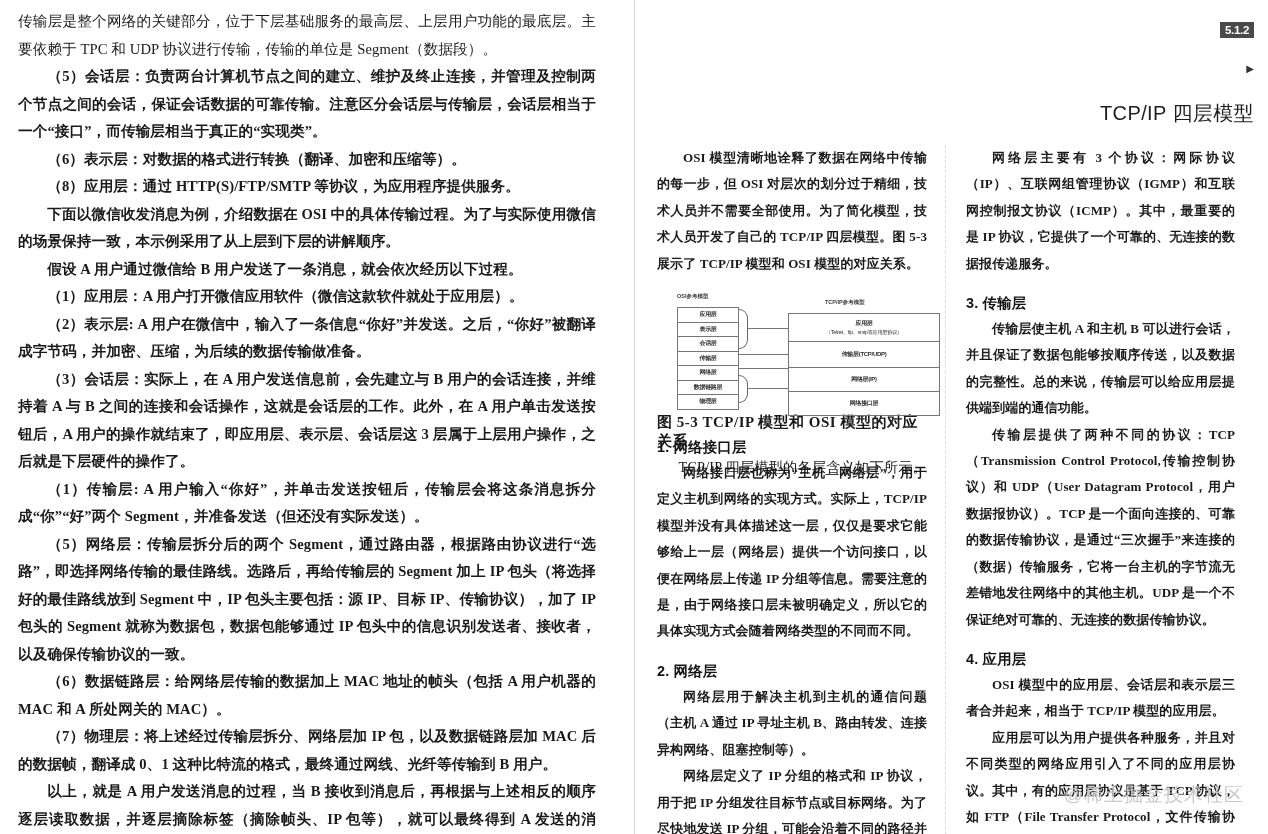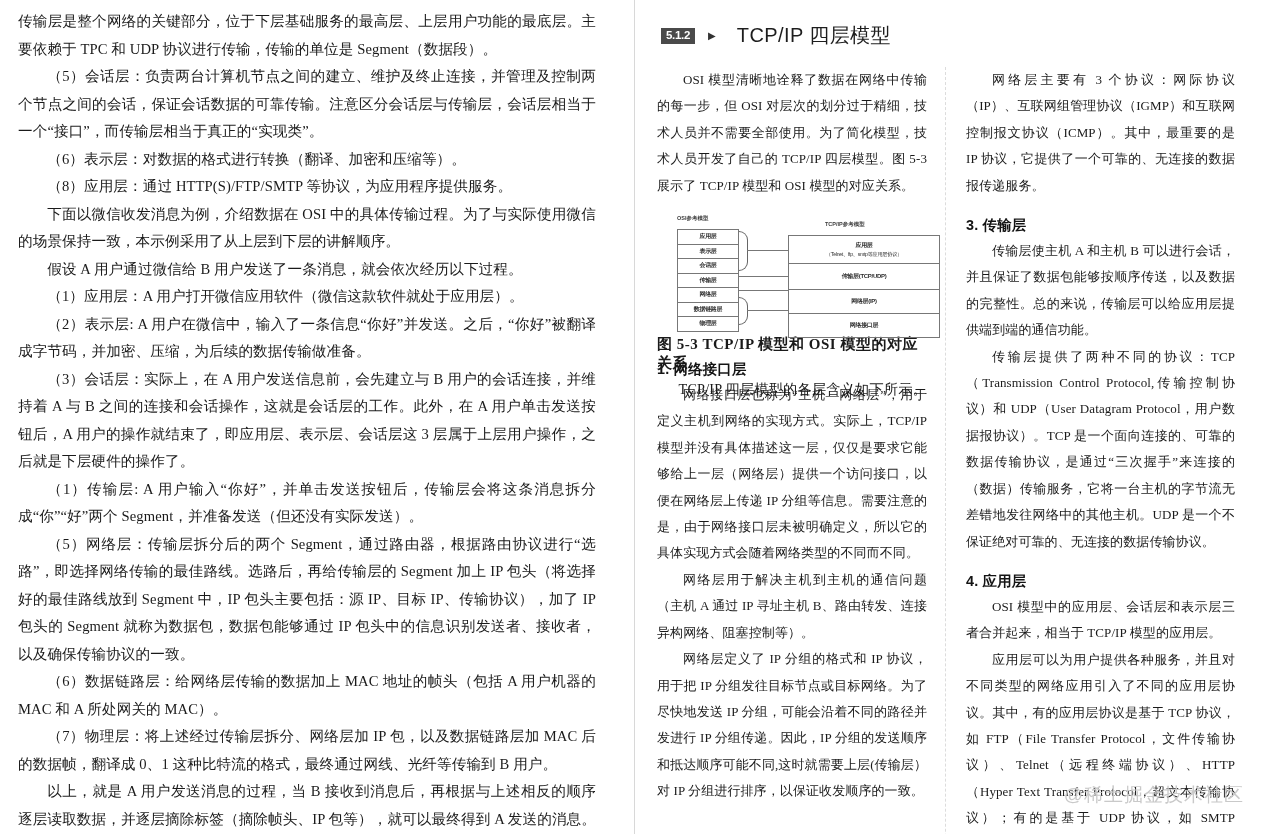--- a/index.html
+++ b/index.html
@@ -43,36 +43,37 @@
   }
 
   p.body {
     margin: 0 0 0 0;
     font-size: 14.6px;
     line-height: 27.5px;
     text-align: justify;
     text-justify: inter-ideograph;
     letter-spacing: 0.1px;
   }
-  p.ind { text-indent: 2em; }
+  p.ind { text-indent: 2em; font-weight: bold; }
   .brace {
     position: absolute;
     border: 0.7px solid #666;
     border-left: none;
     border-radius: 0 14px 14px 0;
     width: 8px;
   }
 
   
   .sec-header {
     display: flex;
-    align-items: center;
-    gap: 13px;
+    align-items: flex-end;
+    gap: 26px;
     margin: 14px 0 18px 4px;
     font-family: "Liberation Sans", sans-serif;
+    flex-direction: column;
   }
   .sec-badge {
     background: #4a4a4a;
     color: #fff;
     font-size: 11.5px;
     font-weight: bold;
     padding: 1.5px 5px 2.5px 5px;
     letter-spacing: -0.3px;
     font-family: "Liberation Sans", sans-serif;
   }
@@ -267,20 +268,21 @@
             <div class="brace" style="left:82px; top:84px; height:26px;"></div>
             <div class="conn" style="left:90px; top:97px; width:41px;"></div>
           </div>
           <div class="fig53-cap">图 5-3    TCP/IP 模型和 OSI 模型的对应关系</div>
           <div class="fig53-note">TCP/IP 四层模型的各层含义如下所示。</div>
         </div>
 
         <h4 class="sub">1. 网络接口层</h4>
         <p class="body ind">网络接口层也称为“主机—网络层”，用于定义主机到网络的实现方式。实际上，TCP/IP 模型并没有具体描述这一层，仅仅是要求它能够给上一层（网络层）提供一个访问接口，以便在网络层上传递 IP 分组等信息。需要注意的是，由于网络接口层未被明确定义，所以它的具体实现方式会随着网络类型的不同而不同。</p>
 
+        <h4 class="sub">2. 网络层</h4>
         <p class="body ind">网络层用于解决主机到主机的通信问题（主机 A 通过 IP 寻址主机 B、路由转发、连接异构网络、阻塞控制等）。</p>
         <p class="body ind">网络层定义了 IP 分组的格式和 IP 协议，用于把 IP 分组发往目标节点或目标网络。为了尽快地发送 IP 分组，可能会沿着不同的路径并发进行 IP 分组传递。因此，IP 分组的发送顺序和抵达顺序可能不同,这时就需要上层(传输层）对 IP 分组进行排序，以保证收发顺序的一致。</p>
       </div>
 
       <div class="col last">
         <p class="body ind">网络层主要有 3 个协议：网际协议（IP）、互联网组管理协议（IGMP）和互联网控制报文协议（ICMP）。其中，最重要的是 IP 协议，它提供了一个可靠的、无连接的数据报传递服务。</p>
 
         <h4 class="sub">3. 传输层</h4>
         <p class="body ind">传输层使主机 A 和主机 B 可以进行会话，并且保证了数据包能够按顺序传送，以及数据的完整性。总的来说，传输层可以给应用层提供端到端的通信功能。</p>
         <p class="body ind">传输层提供了两种不同的协议：TCP（Transmission Control Protocol,传输控制协议）和 UDP（User Datagram Protocol，用户数据报协议）。TCP 是一个面向连接的、可靠的数据传输协议，是通过“三次握手”来连接的（数据）传输服务，它将一台主机的字节流无差错地发往网络中的其他主机。UDP 是一个不保证绝对可靠的、无连接的数据传输协议。</p>

